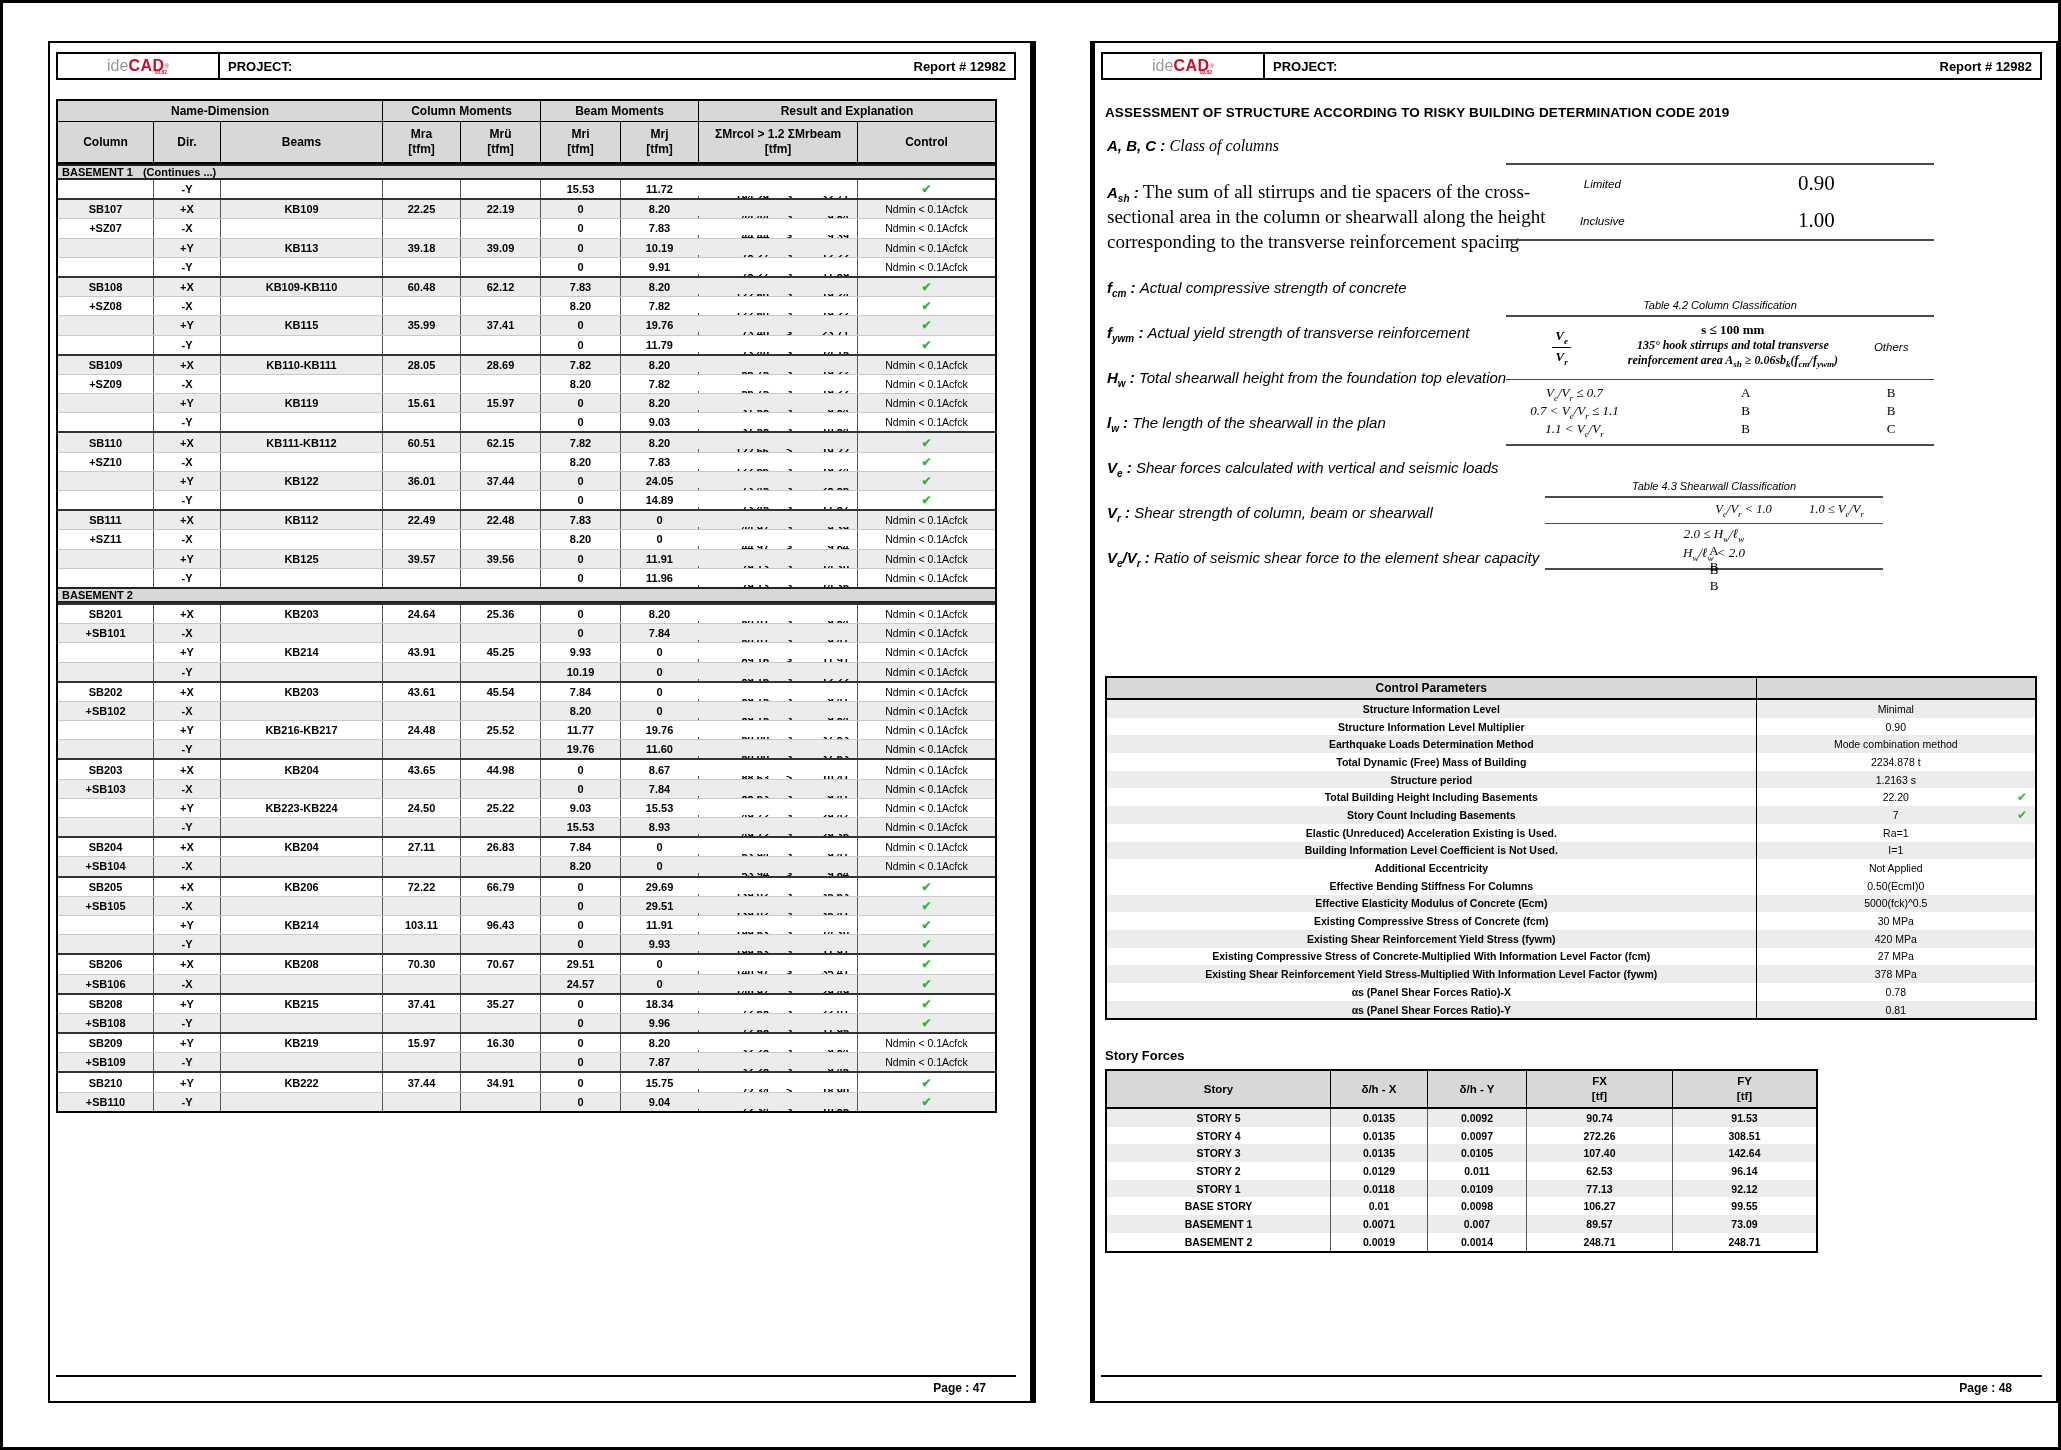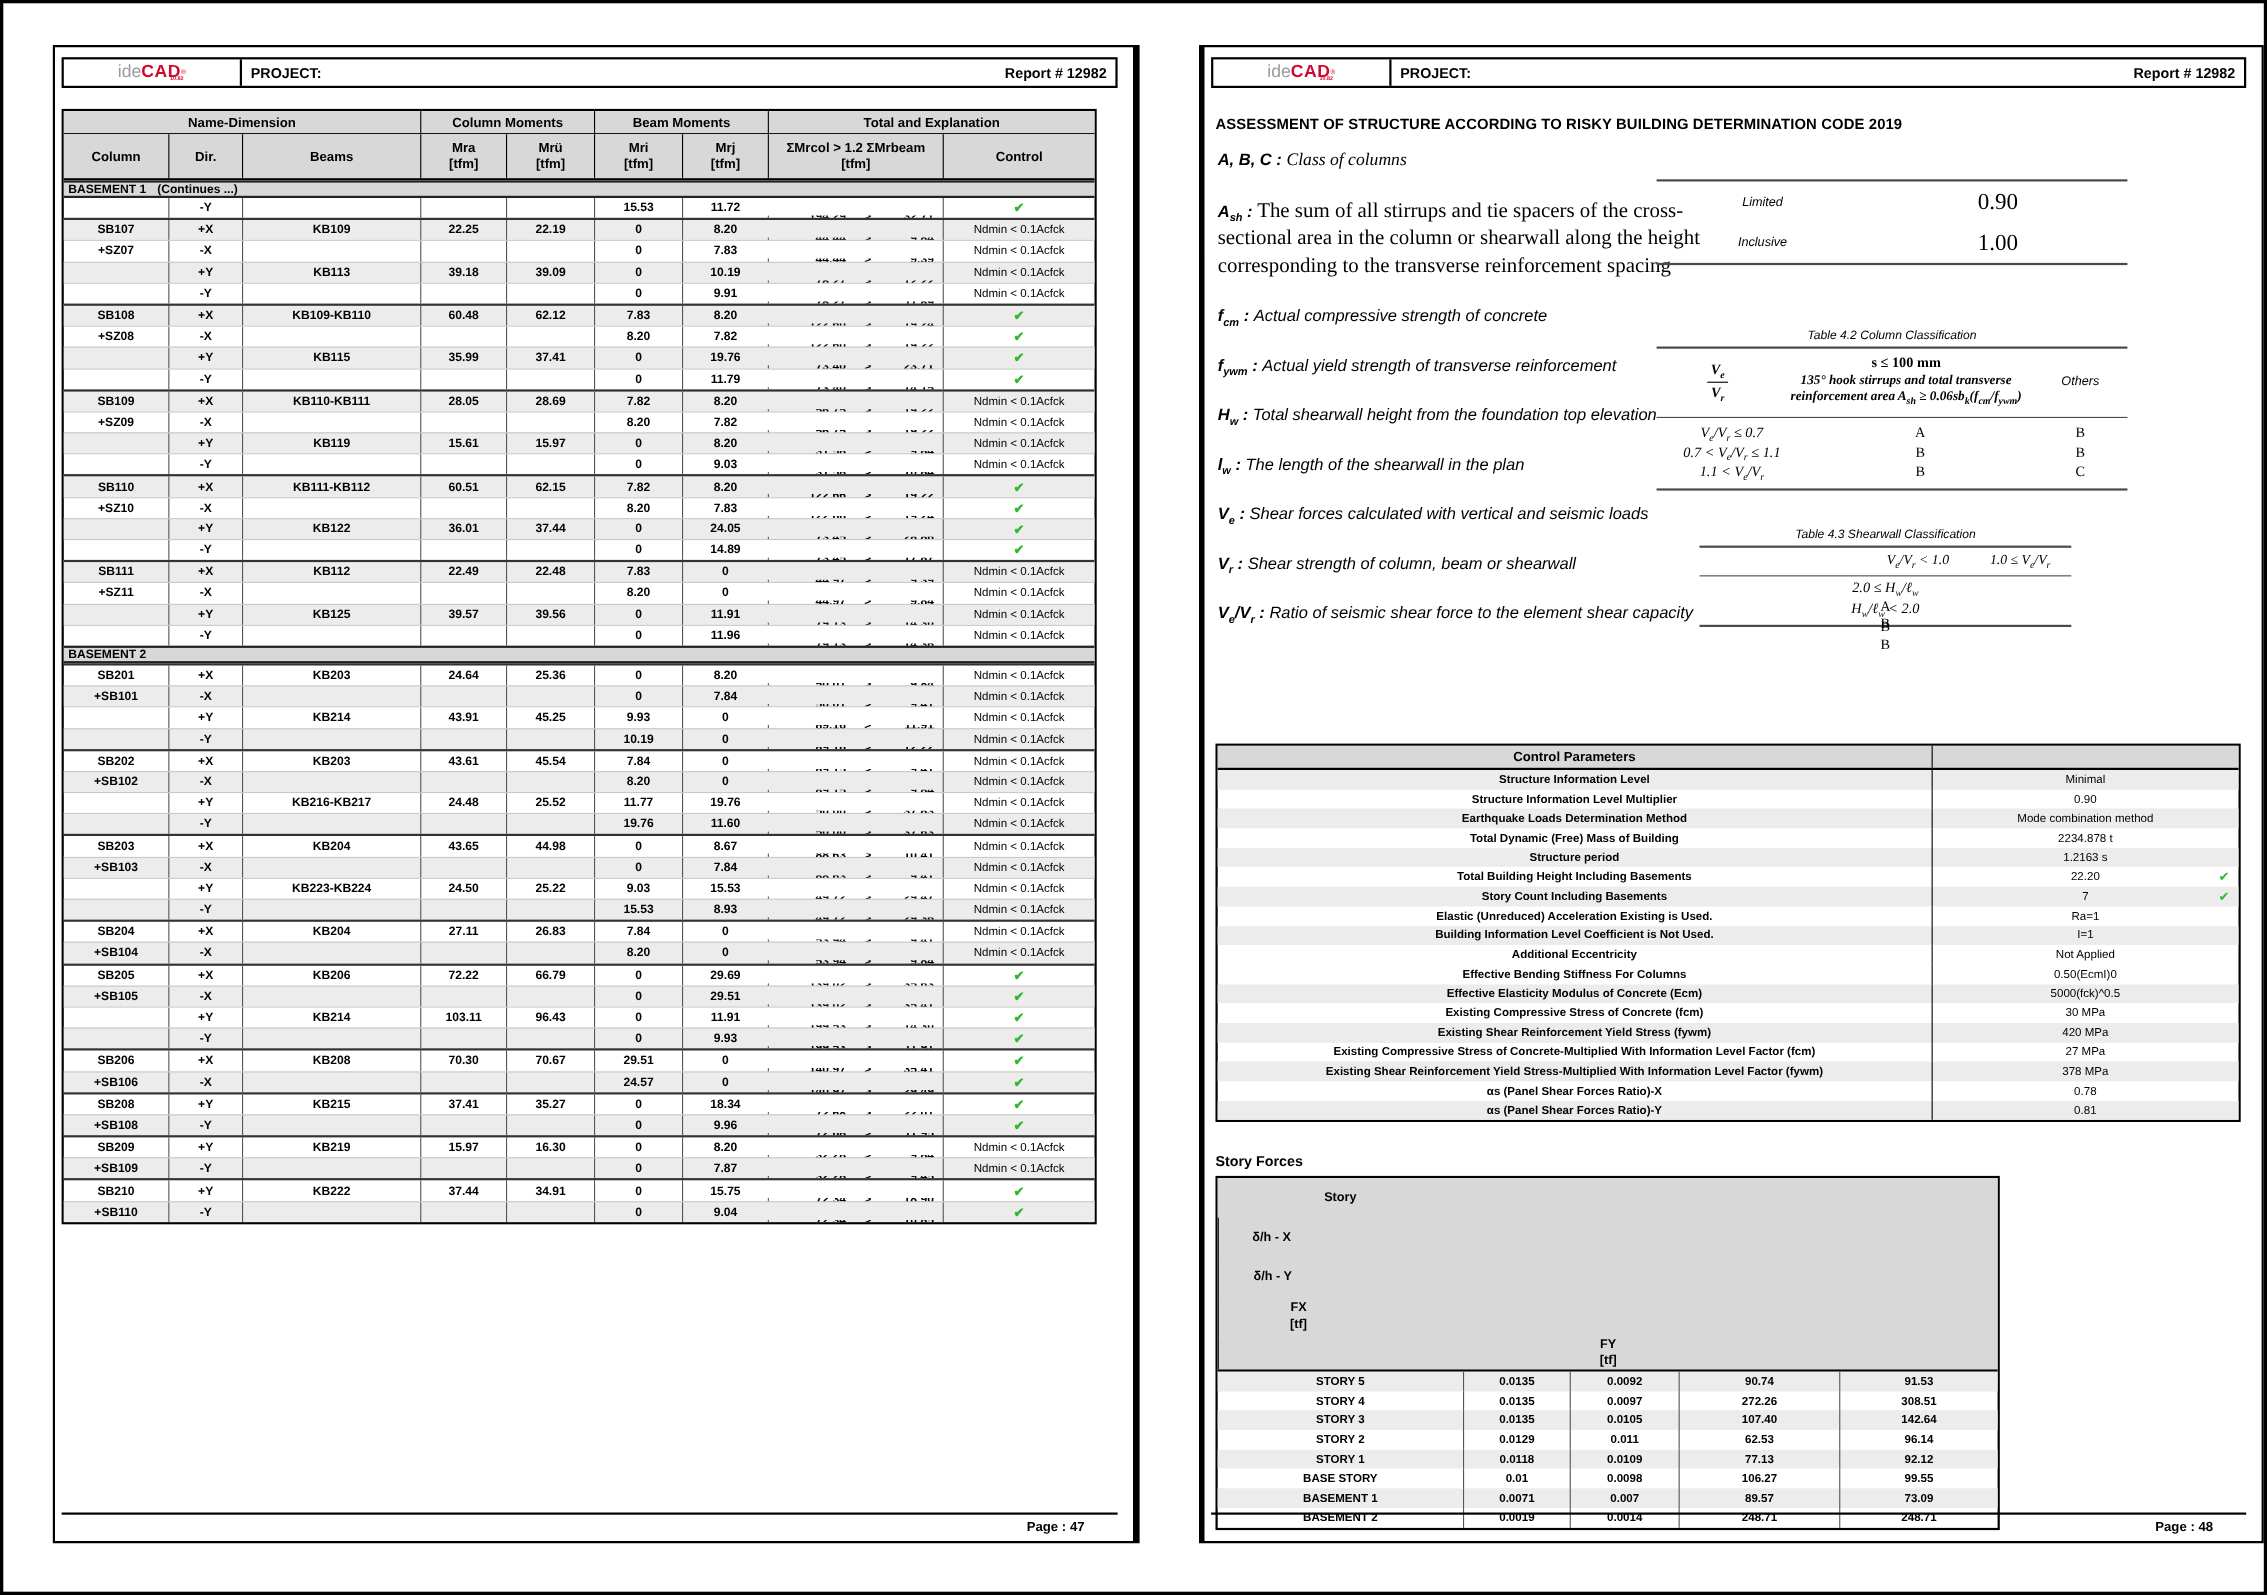--- a/index.html
+++ b/index.html
@@ -109,21 +109,21 @@
   .crow.hdr2 .cn{font-size:12px;}
   .crow.odd{background:#ececec;}
   .crow .cn{width:70%;display:flex;align-items:center;justify-content:center;font-weight:600;font-size:10.5px;
             border-right:1px solid #000;box-sizing:border-box;text-align:center;}
   .crow .cv{width:30%;display:flex;align-items:center;justify-content:center;font-size:10.5px;position:relative;}
   .crow .cv .chk{position:absolute;right:8px;color:#2eb82e;font-size:12px;}
 
   
   #sf-title{position:absolute;top:1005px;left:10px;font-weight:700;font-size:13px;}
   #stable{position:absolute;top:1026px;left:10px;width:713px;border:2px solid #000;box-sizing:border-box;}
-  .shead{display:flex;background:#d8d8d8;border-bottom:2px solid #000;font-weight:700;font-size:11.5px;flex-direction:column;}
+  .shead{display:flex;background:#d8d8d8;border-bottom:2px solid #000;font-weight:700;font-size:11.5px;}
   .shead > div{height:36px;display:flex;flex-direction:column;align-items:center;justify-content:center;
                border-left:1px solid #000;box-sizing:border-box;line-height:15px;}
   .shead > div:first-child{border-left:none;}
   .s0{width:223px;} .s1{width:97px;} .s2{width:99px;} .s3{width:146px;} .s4{flex:1;}
   .srow{display:flex;height:17.7px;font-weight:600;font-size:10.5px;}
   .srow.odd{background:#ececec;}
   .srow > div{display:flex;align-items:center;justify-content:center;border-left:1px solid #555;box-sizing:border-box;}
   .srow > div:first-child{border-left:none;}
 </style>
 </head>
@@ -138,21 +138,21 @@
       </div>
       <div class="project">PROJECT:</div>
       <div class="report">Report # 12982</div>
     </div>
 
     <div id="ltable">
       <div class="lt-grphdr">
         <div class="g0">Name-Dimension</div>
         <div class="g1">Column Moments</div>
         <div class="g2">Beam Moments</div>
-        <div class="g3">Total and Explanation</div>
+        <div class="g3">Result and Explanation</div>
       </div>
       <div class="lt-colhdr">
         <div class="c0">
             <span>Column</span>
           </div>
         <div class="c1">
             <span>Dir.</span>
           </div>
         <div class="c2">
             <span>Beams</span>

